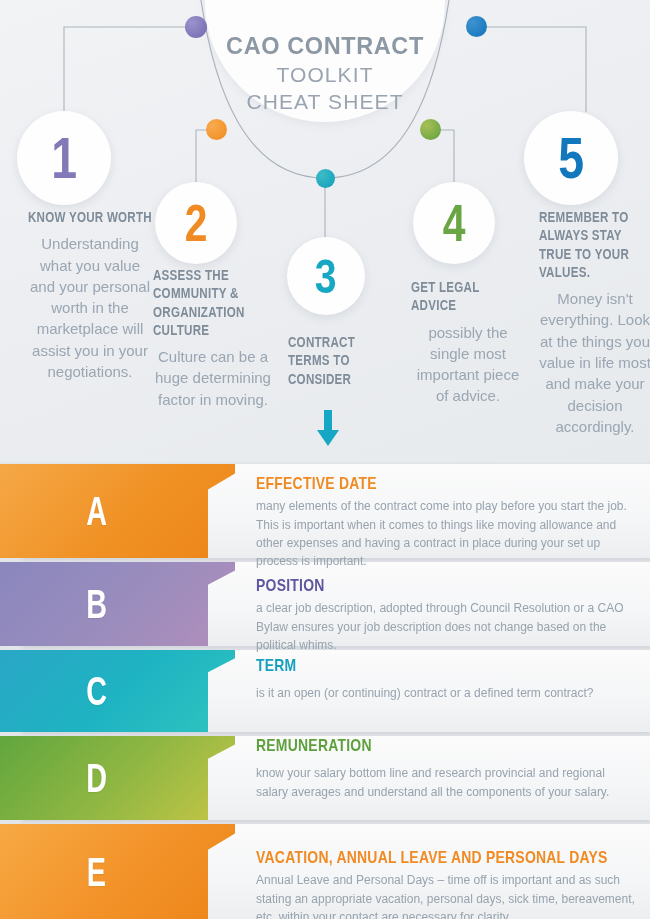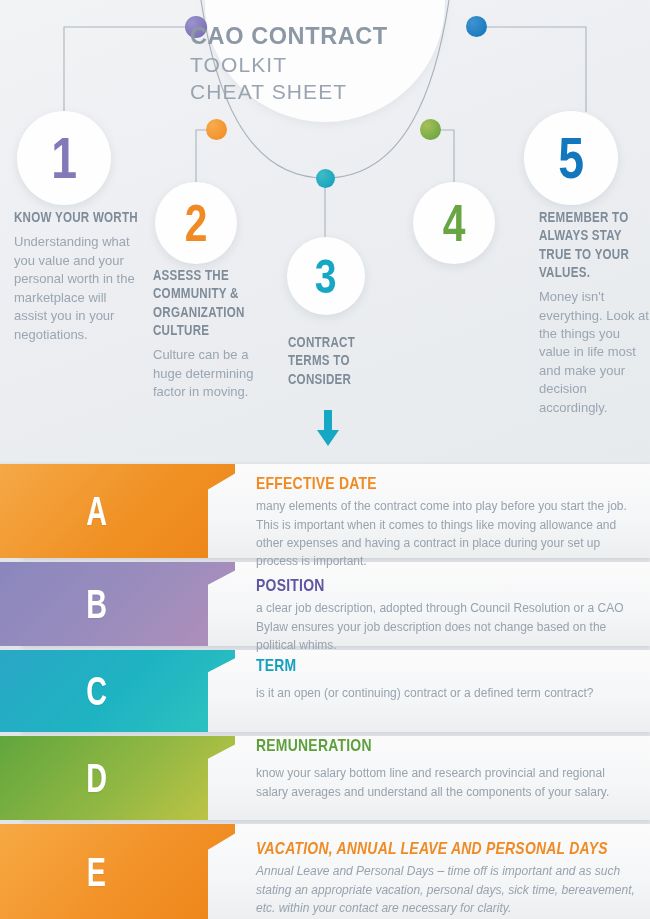--- a/index.html
+++ b/index.html
@@ -16,22 +16,22 @@
     position:absolute;left:0;top:0;width:650px;height:462px;
     background:linear-gradient(160deg,#f2f3f5 0%,#eceef1 45%,#e7eaed 100%);
     overflow:hidden;
   }
   .dome{
     position:absolute;left:205px;top:-118px;width:240px;height:240px;
     background:#fdfdfe;border-radius:50%;
     box-shadow:0 2px 10px rgba(120,130,145,.10);
   }
   .dome-title{
-    position:absolute;left:190px;top:22px;width:270px;
-    text-align:left;z-index:6;pointer-events:none;
+    position:absolute;left:190px;top:32px;width:270px;
+    text-align:center;z-index:6;pointer-events:none;
   }
   .dome-title .l1{
     display:block;font-size:23.5px;font-weight:bold;letter-spacing:.6px;
     color:#8d98a5;line-height:1.22;
   }
   .dome-title .l2,.dome-title .l3{
     display:block;font-size:21px;font-weight:normal;letter-spacing:1.1px;
     color:#9aa4b0;line-height:1.32;
   }
 
@@ -52,21 +52,21 @@
 
   .step{position:absolute;z-index:5;}
   .step h3{
     margin:0 0 7px 0;
     font-size:14.5px;font-weight:bold;line-height:1.26;
     letter-spacing:.3px;color:#7e8b98;
     transform:scaleX(.80);transform-origin:left top;width:125%;
     text-transform:uppercase;
   }
   .step p{
-    margin:0;font-size:13px;line-height:1.42;color:#9aa6b2;font-weight:normal;
+    margin:0;font-size:15px;line-height:1.42;color:#9aa6b2;font-weight:normal;text-align:center;
   }
   .arrow-down{position:absolute;z-index:5;}
 
   
   .rows{position:absolute;left:0;top:462px;width:650px;height:457px;background:#e3e6e9;}
   .row{position:absolute;left:0;width:650px;}
   .row .card{
     position:absolute;left:22px;top:0;right:0;bottom:0;
     background:linear-gradient(180deg,#fbfbfc 0%,#f5f6f7 58%,#eceef0 100%);
     box-shadow:0 2px 4px rgba(110,120,135,.16);
@@ -124,21 +124,21 @@
 
     <div class="dot" style="left:185px;top:16px;width:22px;height:22px;background:radial-gradient(circle at 32% 30%,#9b93cd,#7068ad);"></div>
     <div class="dot" style="left:206px;top:119px;width:21px;height:21px;background:radial-gradient(circle at 32% 30%,#f7a busca,#ef8a20);background:radial-gradient(circle at 32% 30%,#f8ab4e,#ef8a20);"></div>
     <div class="dot" style="left:316px;top:169px;width:19px;height:19px;background:radial-gradient(circle at 32% 30%,#3dbcc4,#0f9cbe);"></div>
     <div class="dot" style="left:420px;top:119px;width:21px;height:21px;background:radial-gradient(circle at 32% 30%,#a8c057,#5f9f3f);"></div>
     <div class="dot" style="left:466px;top:16px;width:21px;height:21px;background:radial-gradient(circle at 32% 30%,#3f93cf,#0f72ba);"></div>
 
     <div class="numcircle" style="left:17px;top:111px;width:94px;height:94px;">
       <span style="font-size:58px;color:#8179b8;">1</span>
     </div>
-    <div class="step" style="left:14px;top:208px;width:124px;">
+    <div class="step" style="left:28px;top:208px;width:124px;">
       <h3>KNOW YOUR WORTH</h3>
       <p>Understanding what you value and your personal worth in the marketplace will assist you in your negotiations.</p>
     </div>
 
     <div class="numcircle" style="left:155px;top:182px;width:82px;height:82px;">
       <span style="font-size:51px;color:#f08a22;">2</span>
     </div>
     <div class="step" style="left:153px;top:266px;width:120px;">
       <h3>ASSESS THE COMMUNITY &amp; ORGANIZATION CULTURE</h3>
       <p>Culture can be a huge determining factor in moving.</p>
@@ -150,20 +150,24 @@
     <div class="step" style="left:288px;top:333px;width:92px;">
       <h3>CONTRACT TERMS TO CONSIDER</h3>
     </div>
     <svg class="arrow-down" style="left:310px;top:410px;" width="36" height="38" viewBox="0 0 36 38">
       <path d="M14 0 h8 v20 h7 L18 36 L7 20 h7 z" fill="#16a7c4"></path>
     </svg>
 
     <div class="numcircle" style="left:413px;top:182px;width:82px;height:82px;">
       <span style="font-size:51px;color:#6aa544;">4</span>
     </div>
+    <div class="step" style="left:411px;top:278px;width:114px;">
+      <h3>GET LEGAL ADVICE</h3>
+      <p>possibly the single most important piece of advice.</p>
+    </div>
 
     <div class="numcircle" style="left:524px;top:111px;width:94px;height:94px;">
       <span style="font-size:58px;color:#1277bc;">5</span>
     </div>
     <div class="step" style="left:539px;top:208px;width:112px;">
       <h3>REMEMBER TO ALWAYS STAY TRUE TO YOUR VALUES.</h3>
       <p>Money isn't everything. Look at the things you value in life most and make your decision accordingly.</p>
     </div>
   </div>
 
@@ -211,20 +215,20 @@
         <h4 style="color:#5ea03b;">REMUNERATION</h4>
         <p style="margin-top:8px;">know your salary bottom line and research provincial and regional salary averages and understand all the components of your salary.</p>
       </div>
     </div>
 
     <div class="row" style="top:362px;height:95px;">
       <div class="card"></div>
       <div class="tab" style="background:linear-gradient(135deg,#f7a944 0%,#f29228 55%,#ed8519 100%);">
         <span class="letter">E</span>
       </div>
-      <div class="body" style="padding-top:15px;font-style:italic;">
+      <div class="body" style="padding-top:24px;">
         <h4 style="color:#f08a22;">VACATION, ANNUAL LEAVE AND PERSONAL DAYS</h4>
         <p>Annual Leave and Personal Days – time off is important and as such stating an appropriate vacation, personal days, sick time, bereavement, etc. within your contact are necessary for clarity.</p>
       </div>
     </div>
 
   </div>
 </div>
 
 </body></html>

